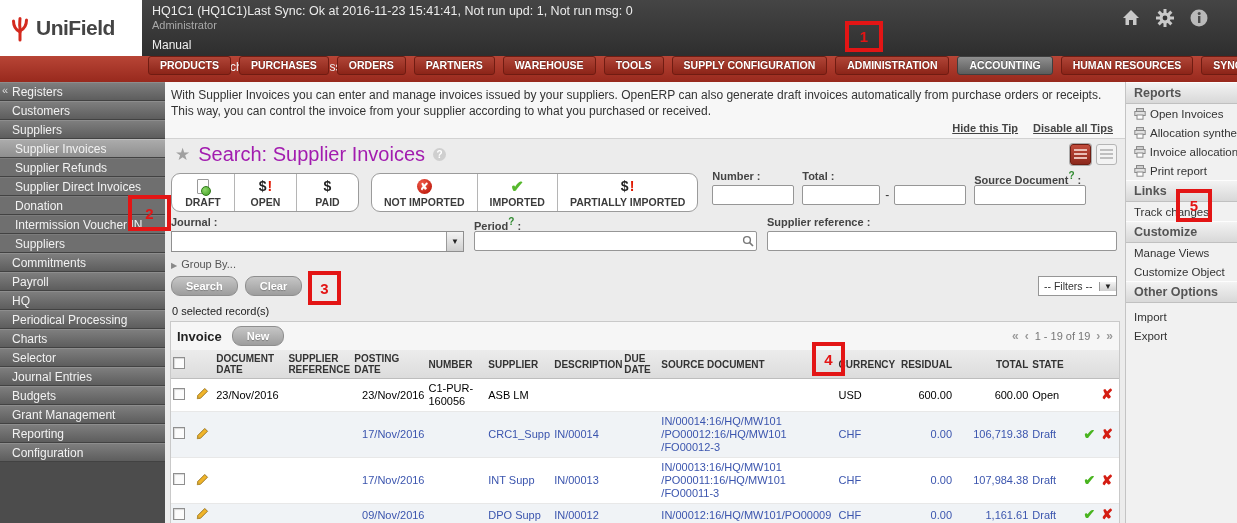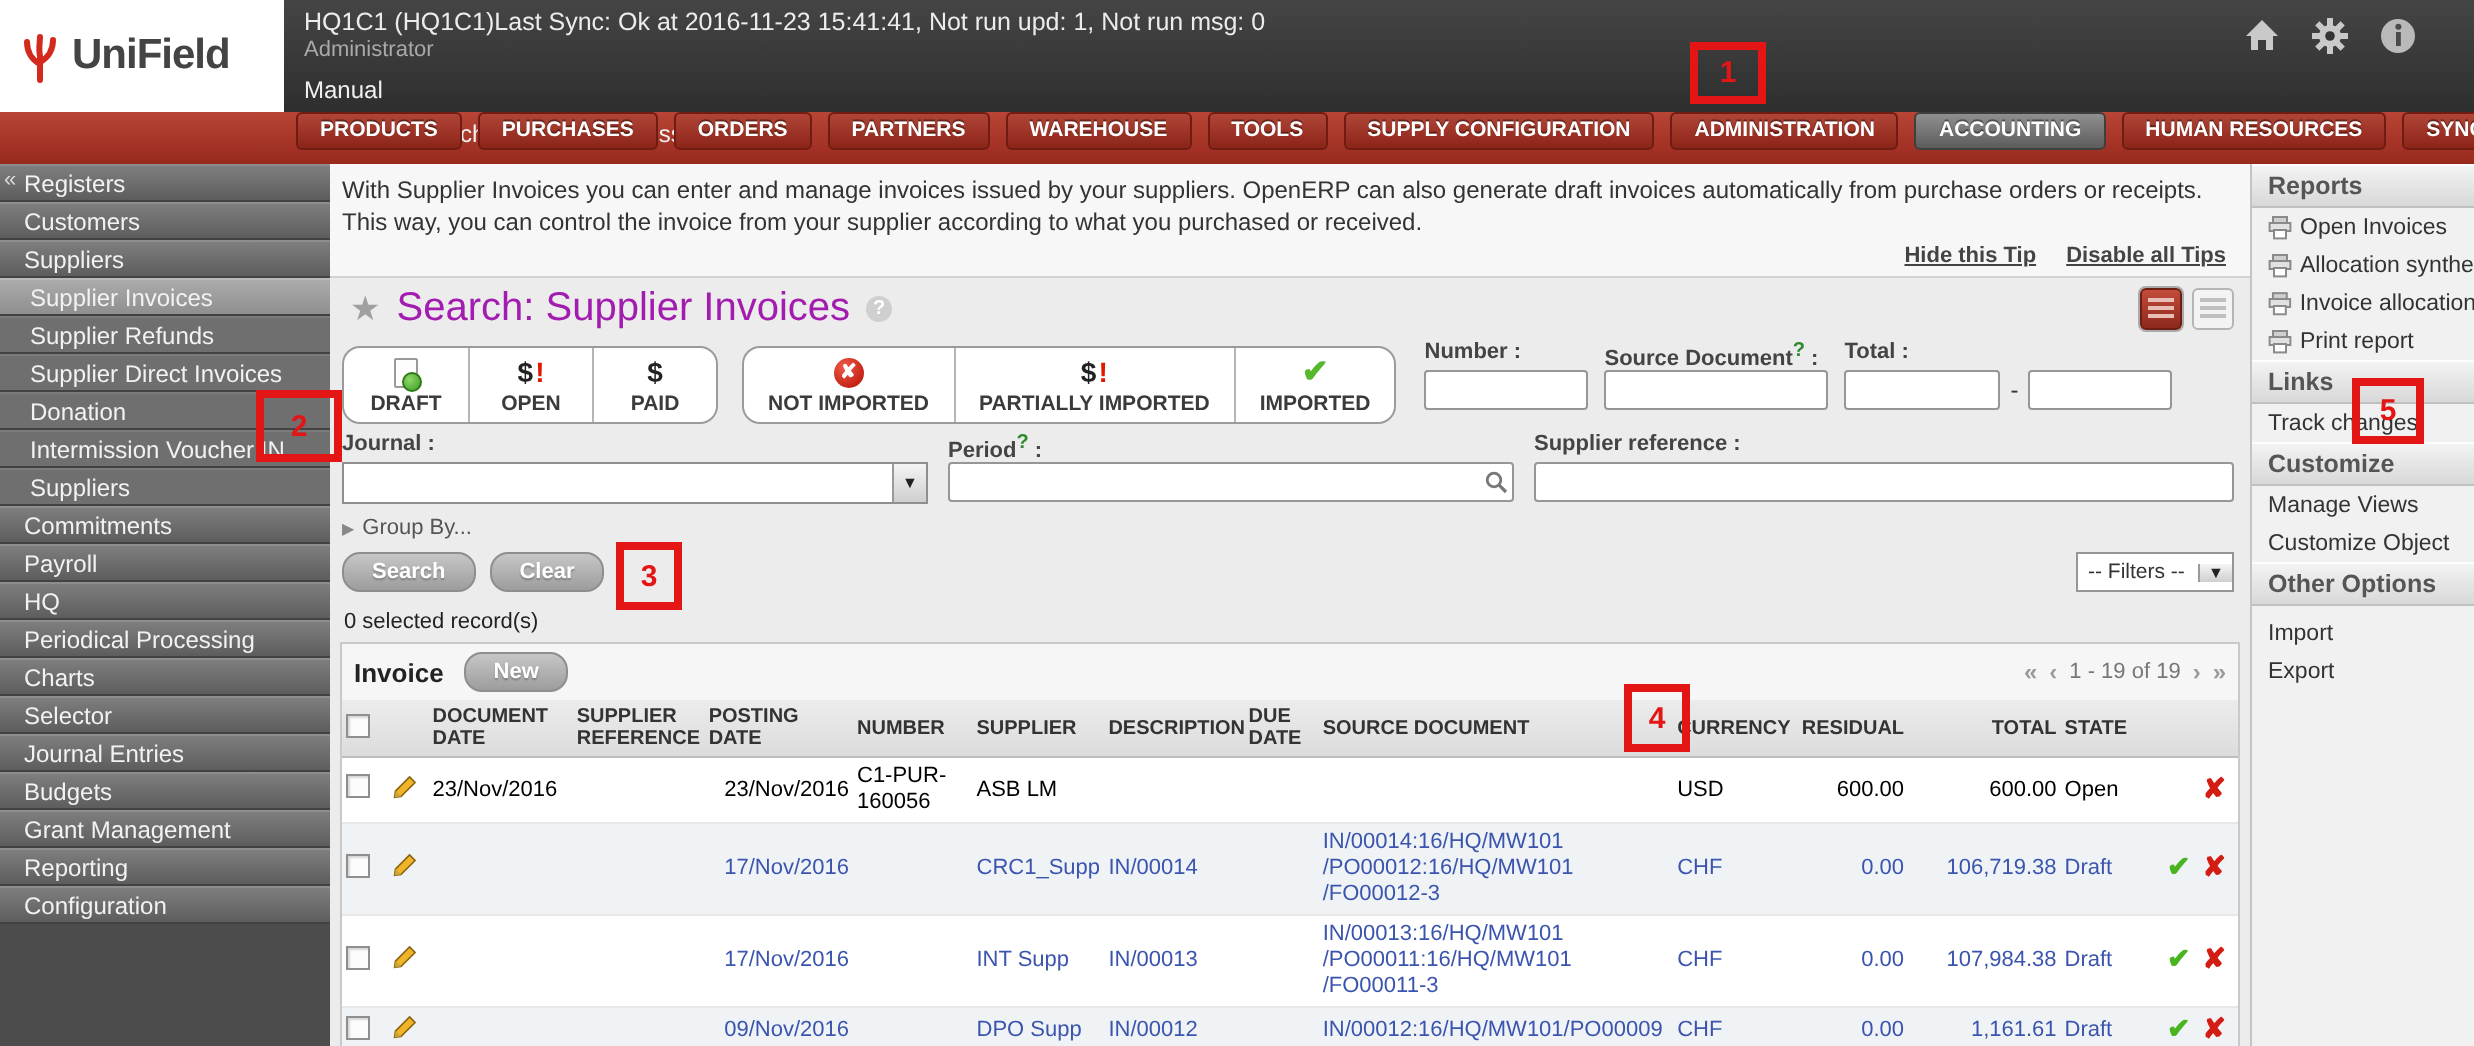--- a/index.html
+++ b/index.html
@@ -286,45 +286,45 @@
             </div>
           </div>
           <div class="btn-group bg2">
             <div class="fbtn">
               <span class="fico">
                   <span class="ic-redx"></span>
                 </span>
               <span class="fbl">NOT IMPORTED</span>
             </div>
             <div class="fbtn">
+              <span class="fico ic-check"></span>
+              <span class="fbl">IMPORTED</span>
+            </div>
+            <div class="fbtn">
               <span class="fico ic-dollar ic-excl"></span>
               <span class="fbl">PARTIALLY IMPORTED</span>
-            </div>
-            <div class="fbtn">
-              <span class="fico ic-check"></span>
-              <span class="fbl">IMPORTED</span>
             </div>
           </div>
 
           <div class="ffields">
             <div class="fld">
               <span class="flabel">Number :</span>
               <input class="tinput w-number" style="">
-            </div>
-            <div class="fld">
-              <span class="flabel"><span>Source Document</span><sup>?</sup><span> :</span></span>
-              <input class="tinput w-source" style="">
             </div>
             <div class="fld">
               <span class="flabel">Total :</span>
               <span class="total-pair">
                 <input class="tinput w-tot1" style="">
                 <span class="dash">-</span>
                 <input class="tinput w-tot2" style="">
               </span>
+            </div>
+            <div class="fld">
+              <span class="flabel"><span>Source Document</span><sup>?</sup><span> :</span></span>
+              <input class="tinput w-source" style="">
             </div>
           </div>
         </div>
 
         <div class="frow2">
           <div class="fld">
             <span class="flabel">Journal :</span>
             <div class="sel-journal">
               <span class="selarrow">▼</span>
             </div>

